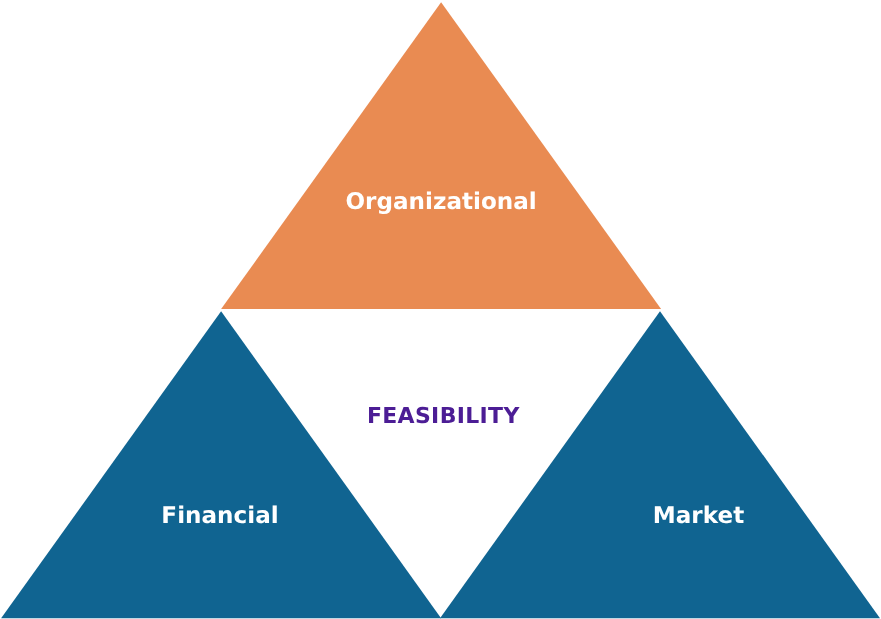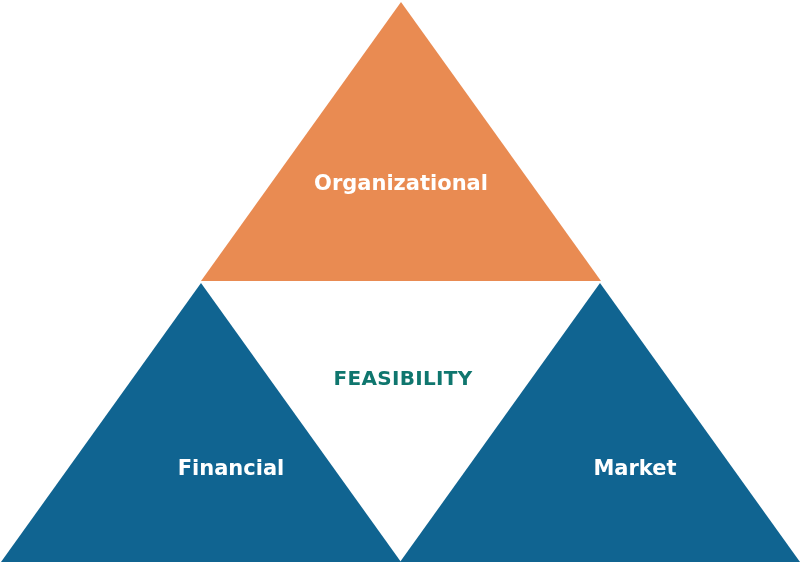--- a/index.html
+++ b/index.html
@@ -7,30 +7,30 @@
     svg.diagram { position: absolute; left: 0; top: 0; }
     .label {
       position: absolute;
       font-family: "DejaVu Sans", sans-serif;
       font-weight: bold;
       text-align: right;
       transform: translate(-50%, -50%);
       white-space: nowrap;
     }
     .label.white { color: #ffffff; font-size: 21px; }
-    .label.center { color: #0f766e; font-size: 20px; line-height: 29px; letter-spacing: 0.3px; }
+    .label.center { color: #4c1d95; font-size: 20px; line-height: 29px; letter-spacing: 0.3px; }
   </style>
 </head>
 <body>
 
 <svg class="diagram" width="801" height="563" viewBox="0 0 801 563">
   <polygon points="401,2 201,281 601,281" fill="#E98B52"></polygon>
   <polygon points="201,283 1,562 401,562" fill="#106491"></polygon>
   <polygon points="600,283 400,562 800,562" fill="#106491"></polygon>
 </svg>
 
 <div class="label white" style="left:401px; top:183px;">Organizational</div>
-<div class="label white" style="left:200px; top:468px;margin-left:31px;">Financial</div>
+<div class="label white" style="left:200px; top:468px;">Financial</div>
 <div class="label white" style="left:635px; top:468px;">Market</div>
 
 <div class="label center" style="left:403px; top:378px;">
   <div>FEASIBILITY</div>
 </div>
 
 </body></html>

